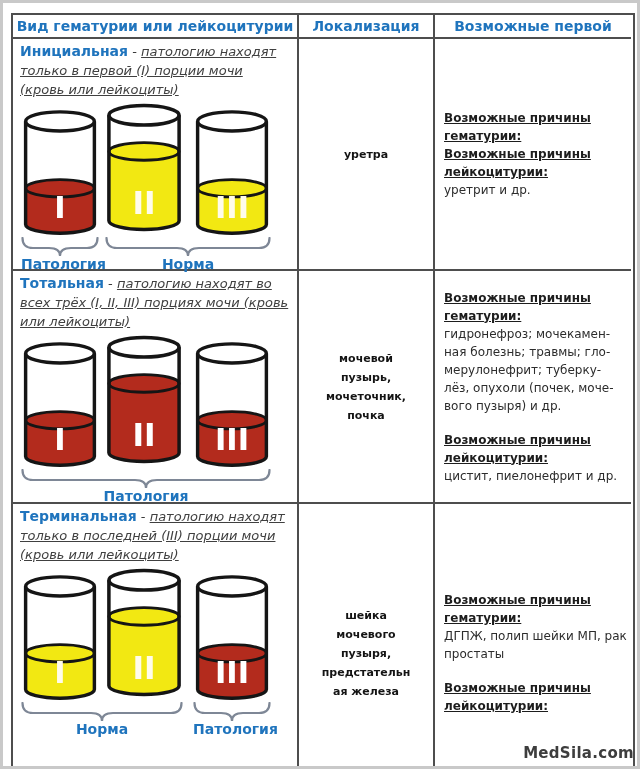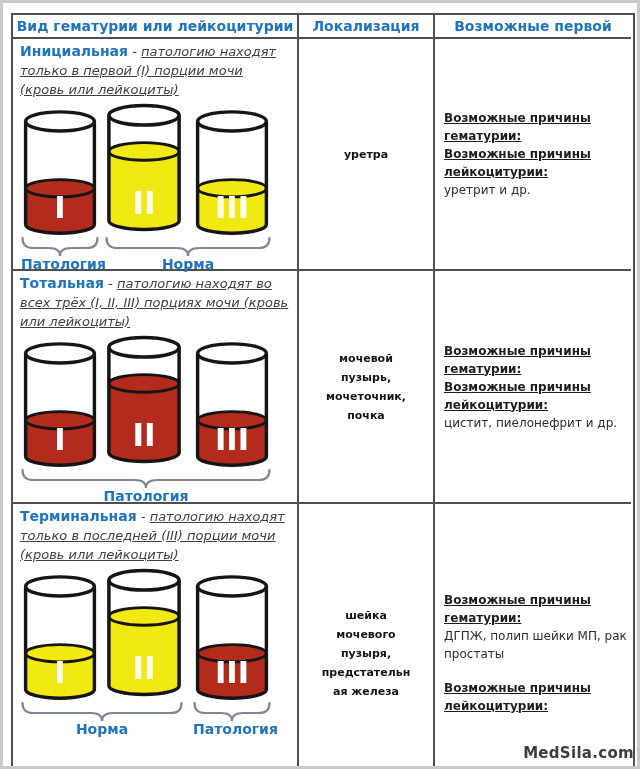--- a/index.html
+++ b/index.html
@@ -129,20 +129,25 @@
               <path d="M1.5 1 Q1.5 11 12 11 L 114 11 Q 125 11 125 19 Q 125 11 136 11 L 238 11 Q 248.5 11 248.5 1" fill="none" stroke="#7e8796" stroke-width="2.2" stroke-linecap="round"></path>
             </svg><div class="brace-label">Патология</div></div>
         </div>
     </div>
     <div class="cell h-r2 loc">мочевой
 пузырь,
 мочеточник,
 почка</div>
     <div class="cell h-r2 last-col causes">
       <div class="causes-heading">Возможные причины гематурии:</div>
+      <div class="causes-body">гидронефроз; мочекамен-
+ная болезнь; травмы; гло-
+мерулонефрит; туберку-
+лёз, опухоли (почек, моче-
+вого пузыря) и др.</div>
       <div class="causes-heading">Возможные причины лейкоцитурии:</div>
       <div class="causes-body last">цистит, пиелонефрит и др.</div>
     </div>
 
     <div class="cell h-r3 last-row">
       <div class="desc-block">
         <span class="type-name">Терминальная</span>
         <span class="dash">-</span>
         <span class="desc-text">патологию находят только в последней (III) порции мочи (кровь или лейкоциты)</span>
       </div>

